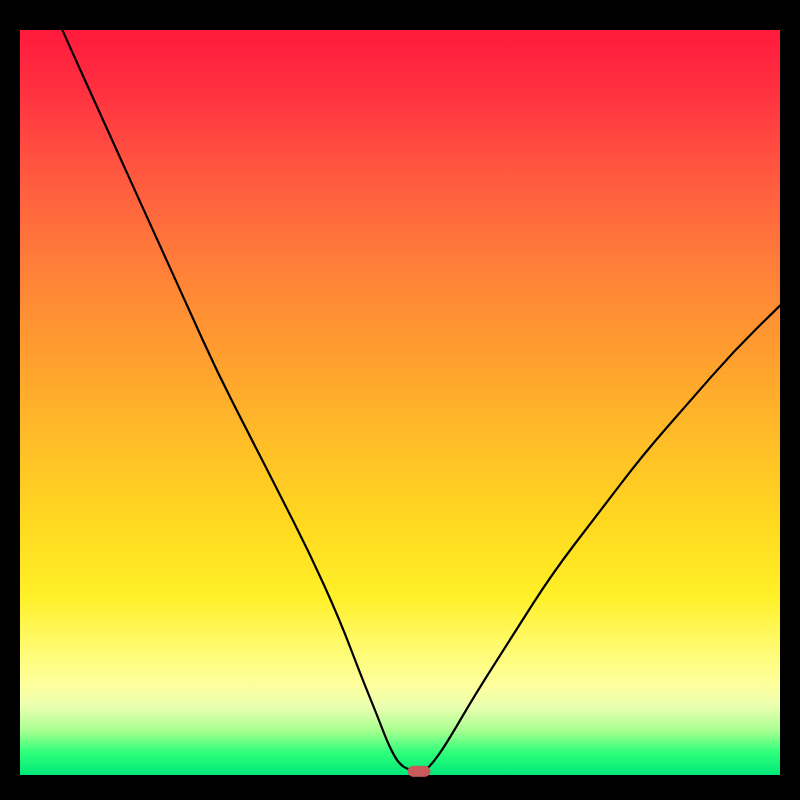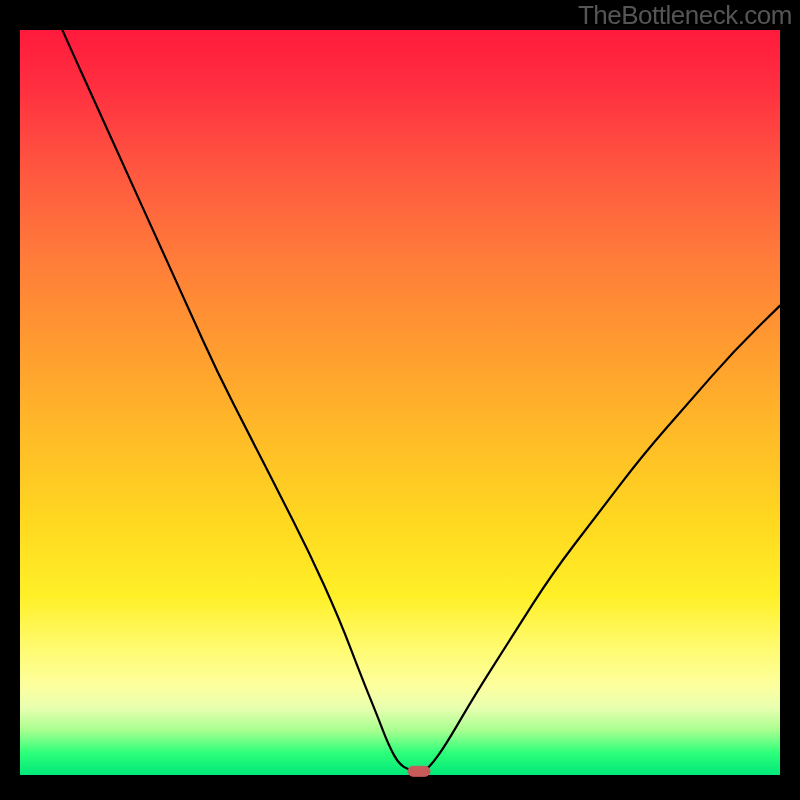--- a/index.html
+++ b/index.html
@@ -71,21 +71,20 @@
   .marker {
     fill: #c85a5a;
     stroke: #c85a5a;
   }
 </style>
 </head>
 <body>
 
 <div class="frame">
 
-  <div class="watermark">TheBottleneck.com</div>
 
   <div class="plot-area">
     <svg class="curve" viewBox="0 0 760 745">
       <path d="M 0.0 -104.3 Q 0.0 -104.3 11.4 -74.5 Q 22.8 -44.7 34.2 -18.6 Q 45.6 7.5 60.8 41.0 Q 76.0 74.5 91.2 108.0 Q 106.4 141.5 121.6 175.1 Q 136.8 208.6 152.0 242.1 Q 167.2 275.6 182.4 309.2 Q 197.6 342.7 212.8 372.5 Q 228.0 402.3 243.2 432.1 Q 258.4 461.9 273.6 491.7 Q 288.8 521.5 304.0 555.0 Q 319.2 588.5 330.6 618.3 Q 342.0 648.1 349.6 666.8 Q 357.2 685.4 362.9 700.3 Q 368.6 715.2 374.3 725.6 Q 380.0 736.1 387.6 738.7 Q 395.2 741.3 399.0 741.3 Q 402.8 741.3 406.6 738.7 Q 410.4 736.1 418.0 725.6 Q 425.6 715.2 440.8 689.1 Q 456.0 663.0 475.0 633.3 Q 494.0 603.5 513.0 573.7 Q 532.0 543.9 554.8 514.0 Q 577.6 484.3 600.4 454.4 Q 623.2 424.6 646.0 398.6 Q 668.8 372.5 691.6 346.4 Q 714.4 320.4 737.2 298.0 T 760.0 275.6"></path>
       <rect class="marker" x="388.0" y="736.3" width="22" height="10" rx="5" ry="5"></rect>
     </svg>
   </div>
 
 </div>
 

